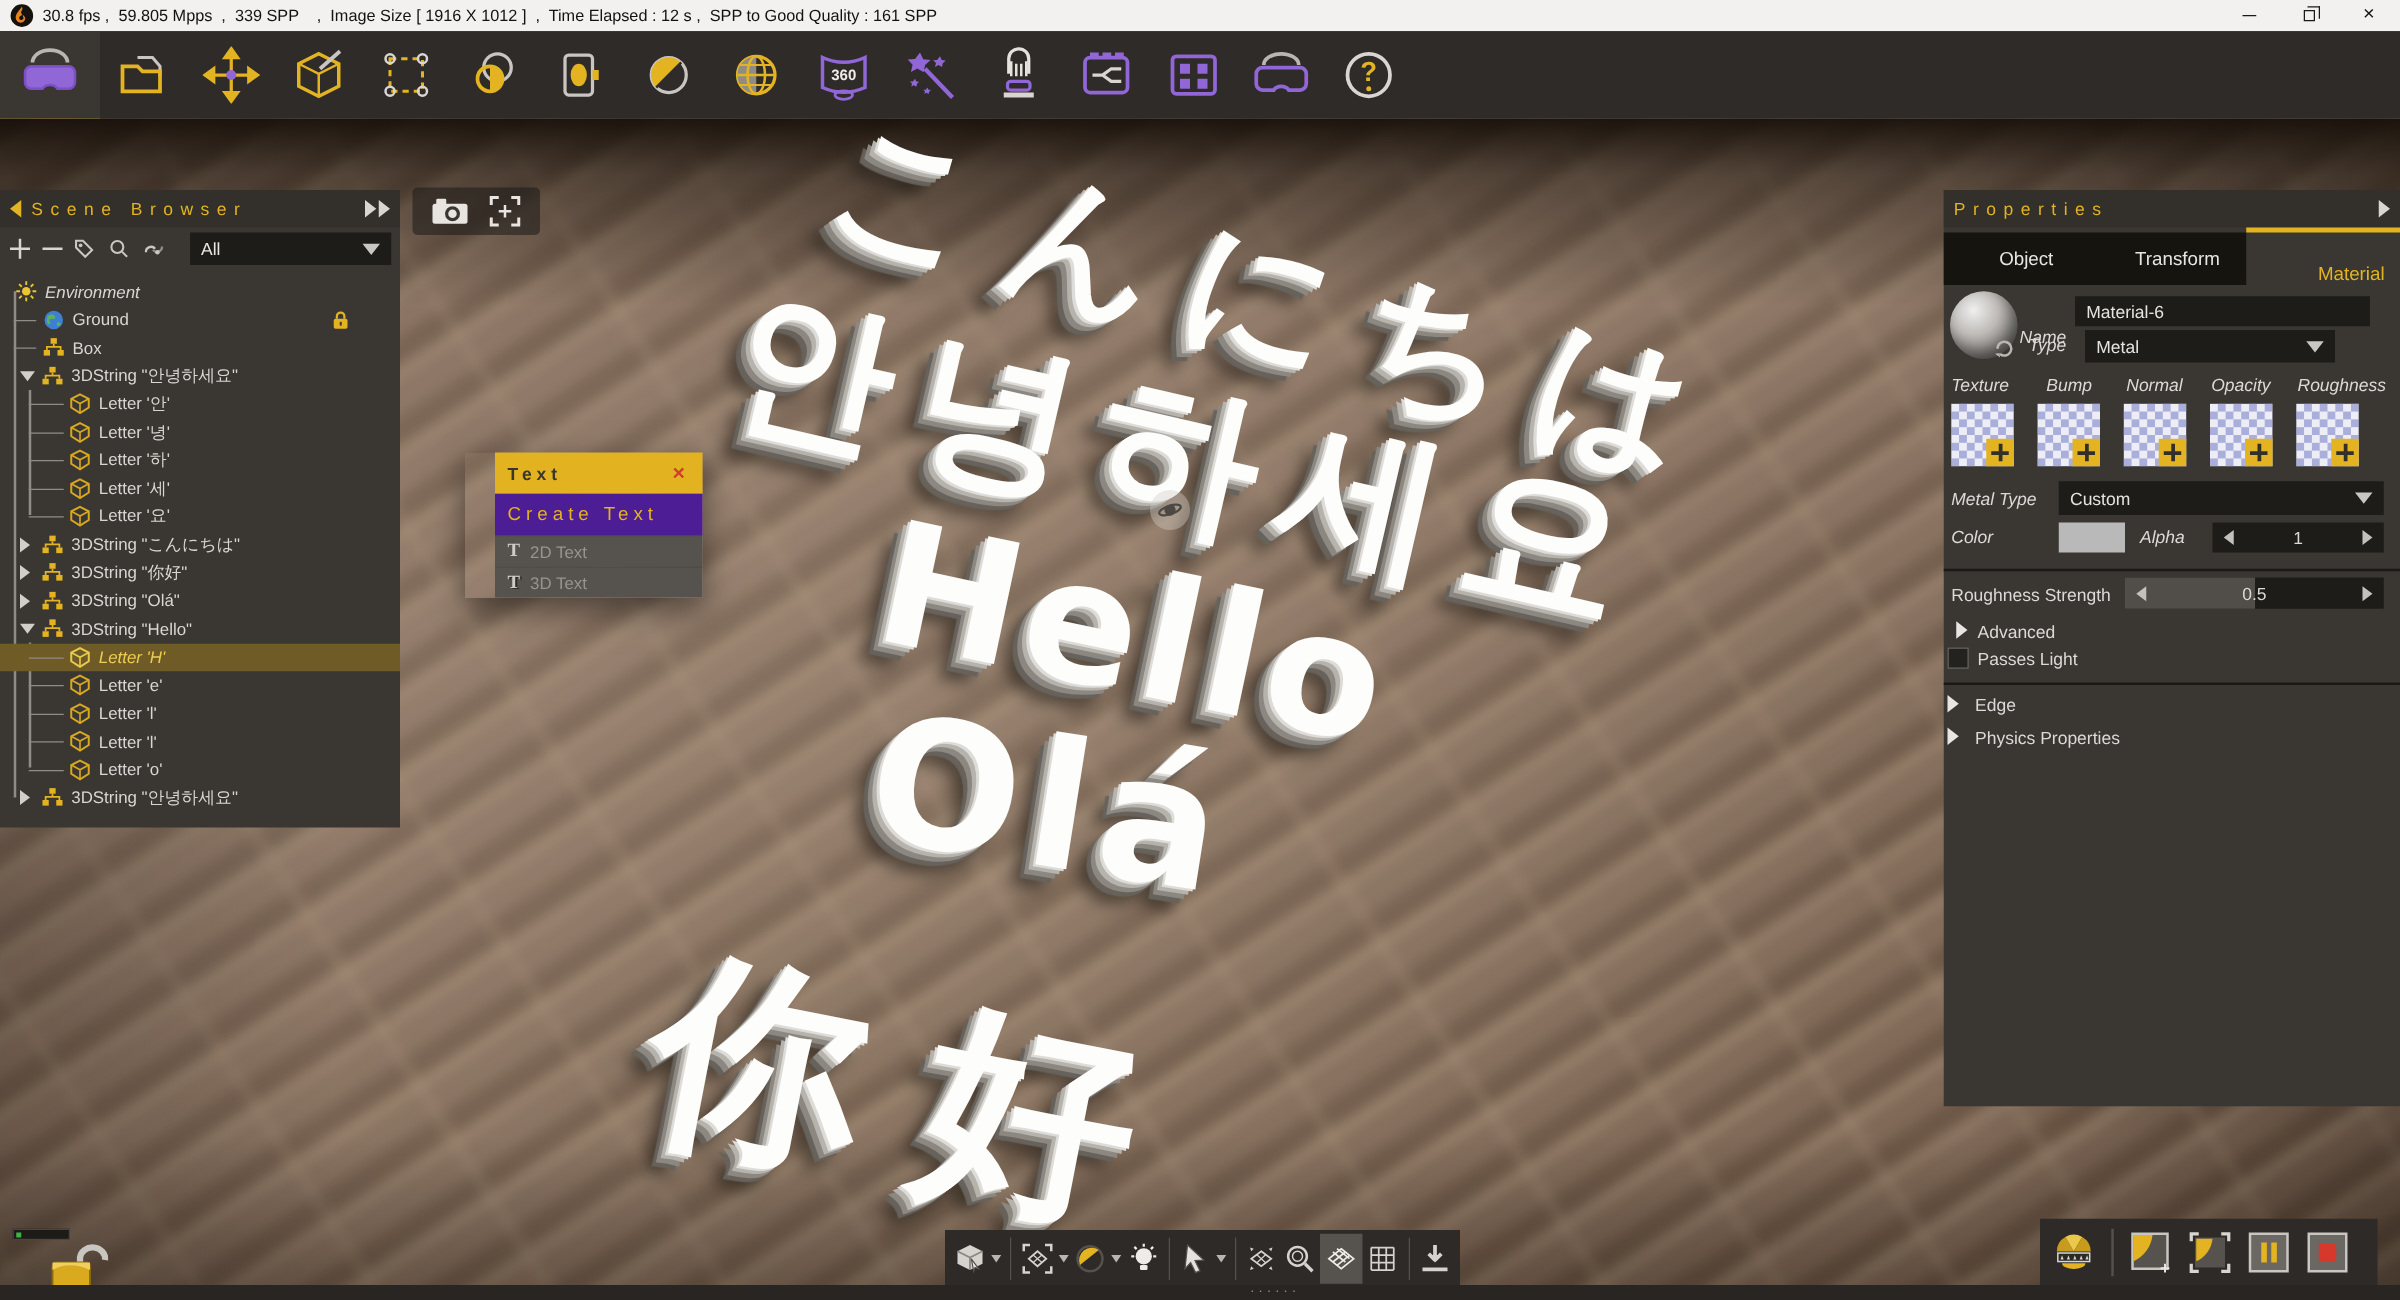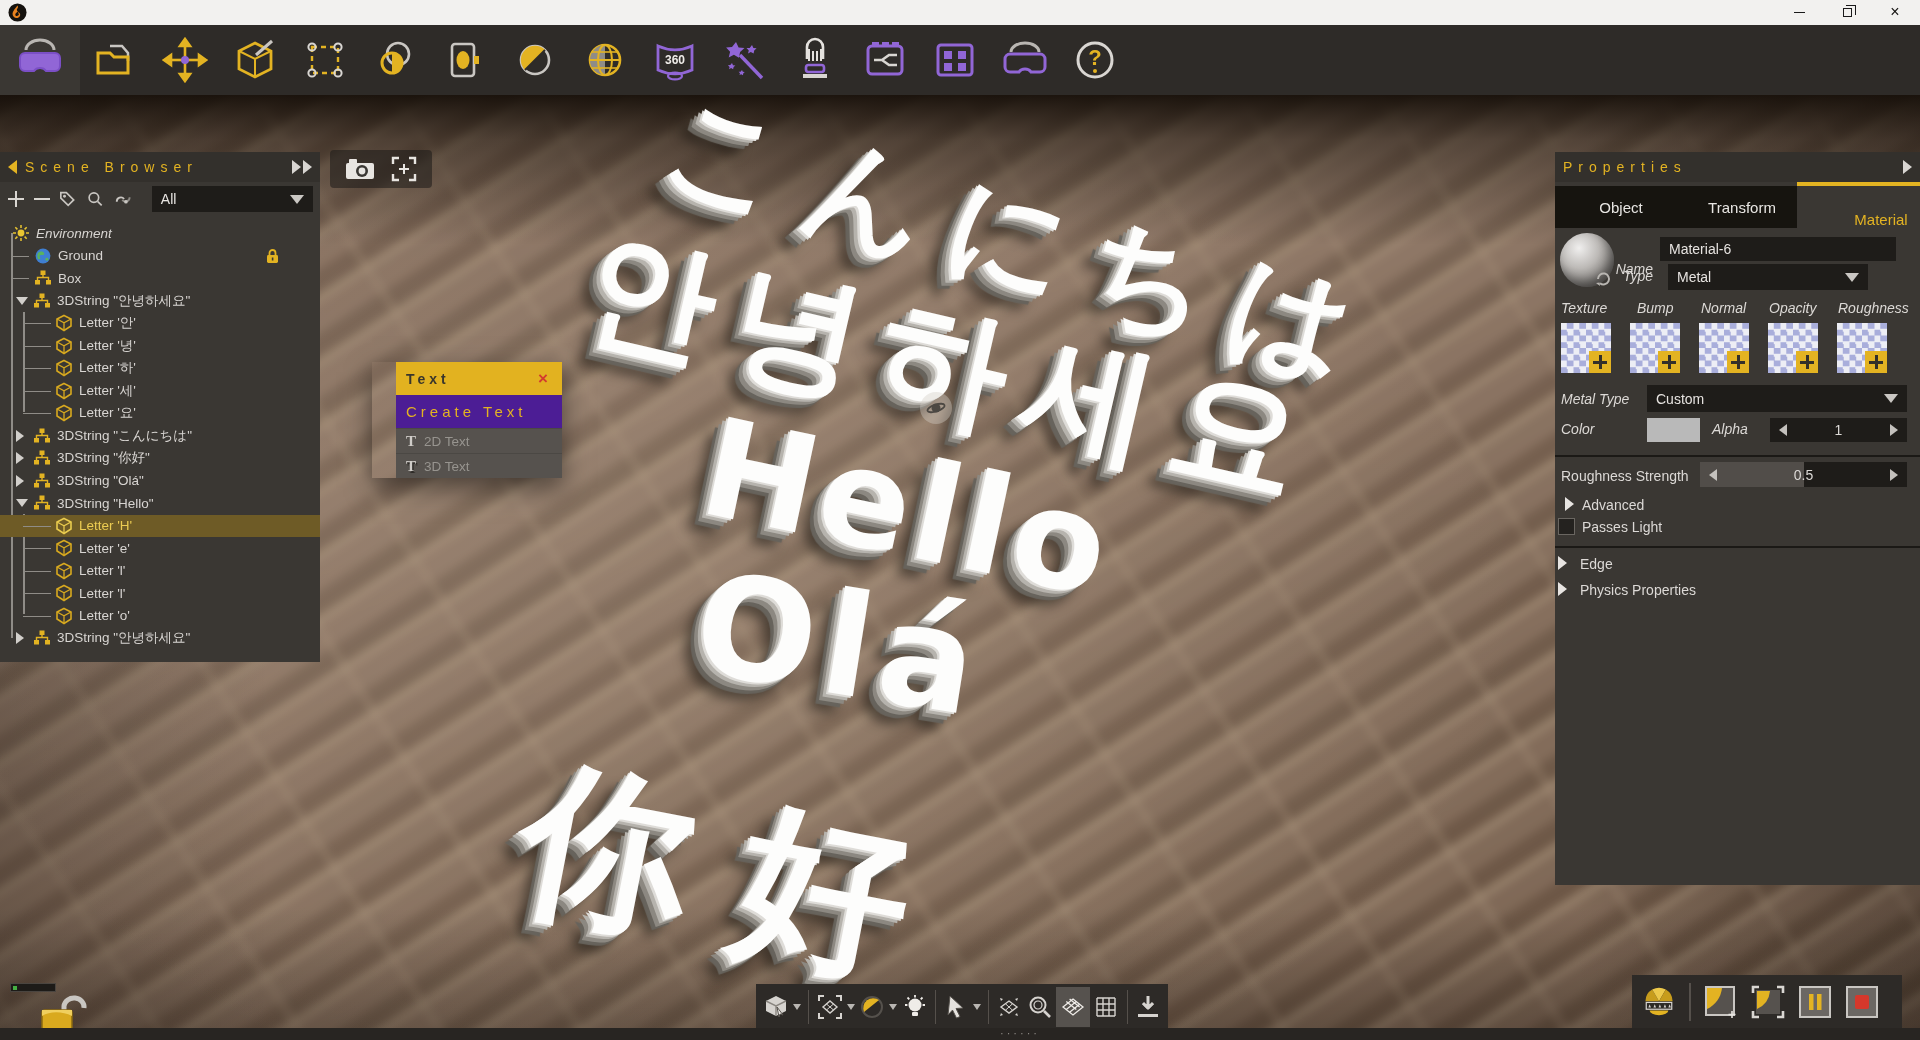--- a/index.html
+++ b/index.html
@@ -75,21 +75,21 @@
   .trow { position:relative; height:22.5px; display:flex; align-items:center; color:#d8d5d2; font-size:13.5px; white-space:nowrap; }
   .trow .lbl { margin-left:6px; }
   .lvl0 { padding-left:12px; } .lvl1 { padding-left:16px; } .lvl1b { padding-left:34px; } .lvl2 { padding-left:55px; }
   .lvl1b:before { content:""; position:absolute; left:11px; top:50%; width:18px; height:1px; background:#8f8c87; }
   .lvl2:before  { content:""; position:absolute; left:23px; top:50%; width:28px; height:1px; background:#8f8c87; }
   .exp { width:17px; display:flex; justify-content:flex-start; }
   .exp .open  { width:0; height:0; border-left:6px solid transparent; border-right:6px solid transparent; border-top:8px solid #d2cfcb; }
   .exp .closed{ width:0; height:0; border-top:6px solid transparent; border-bottom:6px solid transparent; border-left:8px solid #d2cfcb; }
   .ticon { width:18px; height:18px; flex:0 0 18px; }
   .trow.selrow { background:#6e5b26; color:#eccc52; }
-  .trow.selrow .lbl { color:#eccc52; }
+  .trow.selrow .lbl { color:#eccc52;font-style:italic; }
   .italic { font-style:italic; }
   .guide { position:absolute; width:1.5px; background:#8f8c87; }
   .rowlock { margin-left:auto; margin-right:40px; width:15px; height:16px; }
 
   
   #cambox { left:330px; top:150px; width:102px; height:38px; background:rgba(28,26,23,.55); border-radius:4px;
     display:flex; align-items:center; justify-content:space-evenly; }
 
   
   #dlg { left:372px; top:362px; width:190px; box-shadow:0 10px 24px rgba(0,0,0,.5);padding-left:24px; }
@@ -156,20 +156,21 @@
 <body>
 
 <div id="stage">
 
   <div id="titlebar" class="abs">
     <svg id="appicon" class="abs" viewBox="0 0 20 20">
       <circle cx="10" cy="10" r="9.5" fill="#15120e"></circle>
       <path d="M10 2.5c1.6 2.6-1.2 3.4-.5 5.4.6 1.7 2.7 1.8 3.2 3.7.6 2.2-1.3 4.3-3.6 4.3-2.5 0-4.3-2-4.3-4.3 0-3.3 3.3-6.4 5.2-9.1z" fill="#e8821f"></path>
       <path d="M10.4 9c.9 1 .3 2.2 1.1 3.2-1.5 2.9-4.8 1-3.6-1 .6-1 1.8-1.2 2.5-2.2z" fill="#15120e"></path>
     </svg>
+    <div id="stats" class="abs">30.8 fps ,  59.805 Mpps  ,  339 SPP    ,  Image Size [ 1916 X 1012 ]  ,  Time Elapsed : 12 s ,  SPP to Good Quality : 161 SPP</div>
     <div id="wmin" class="abs winbtn">
         <i></i>
       </div>
     <div id="wres" class="abs winbtn">
         <i></i>
       </div>
     <div id="wclose" class="abs winbtn">×</div>
   </div>
 
   <div id="maintoolbar" class="abs">

